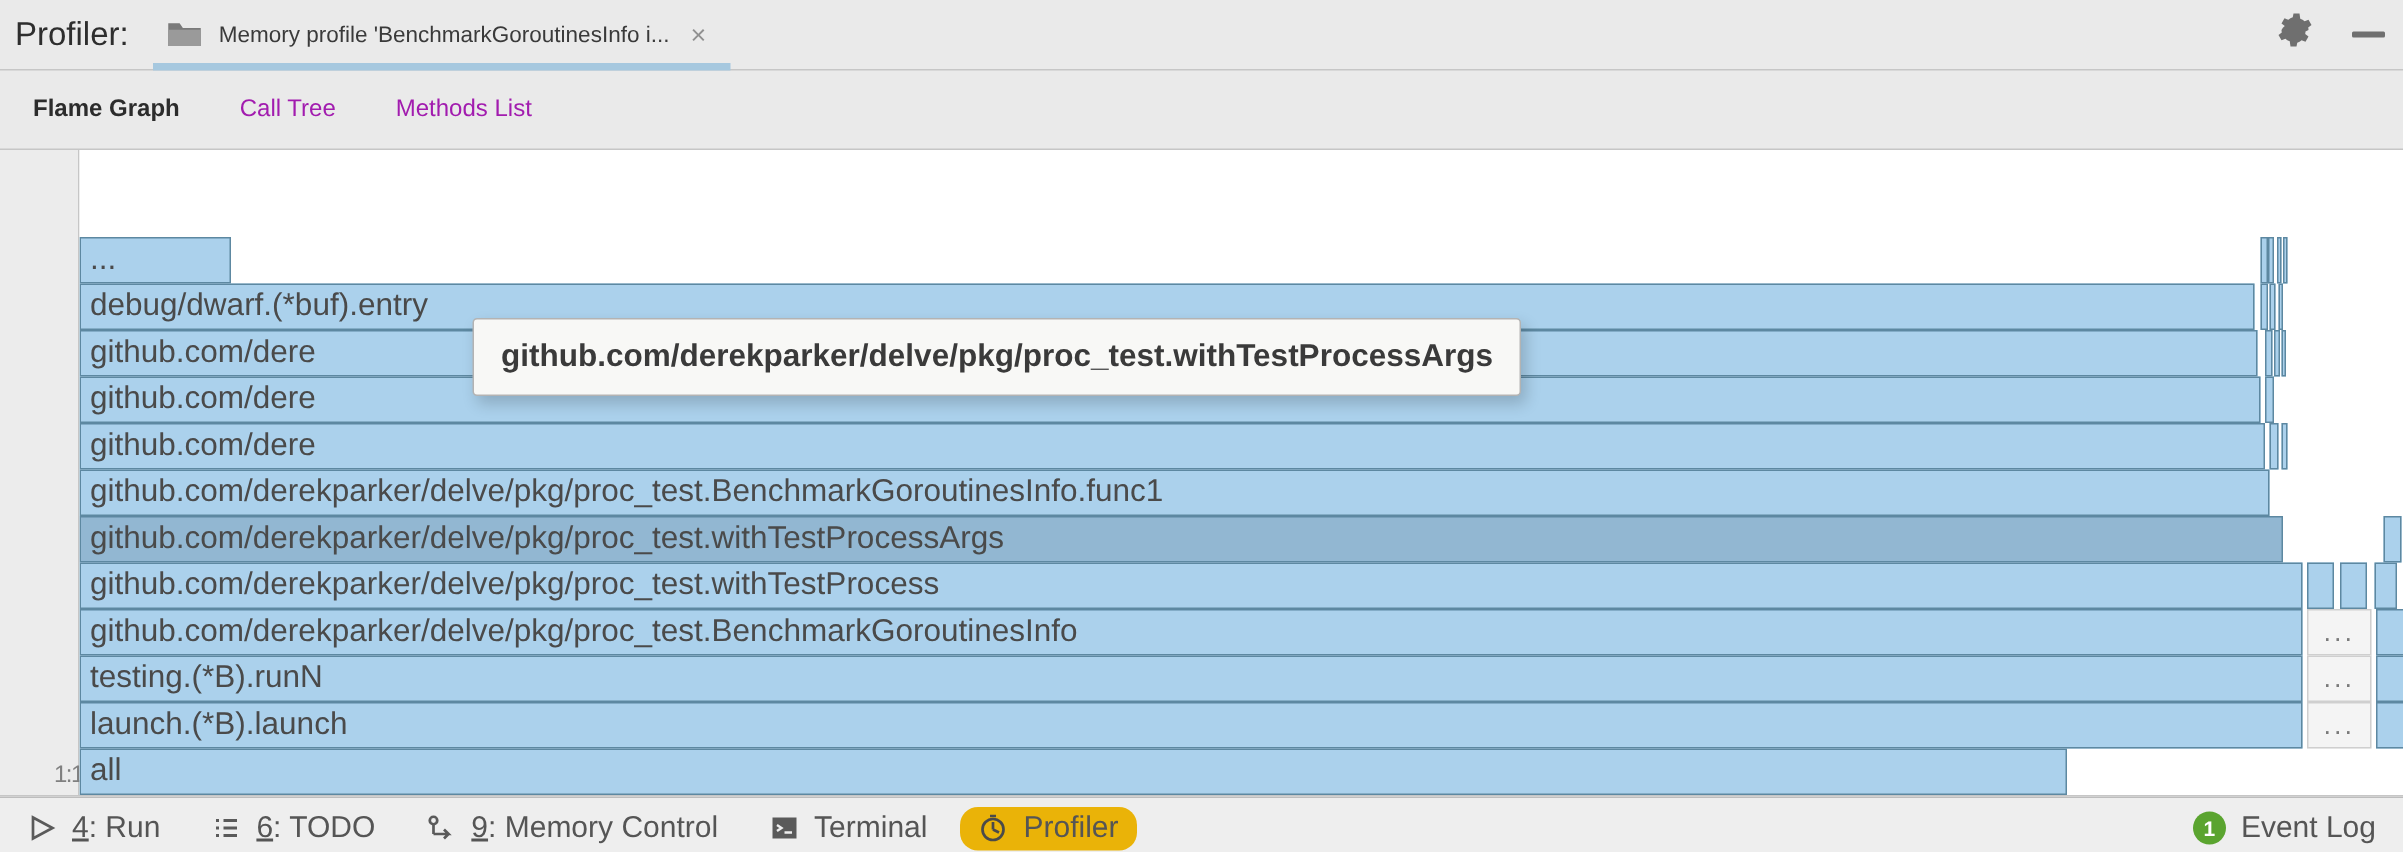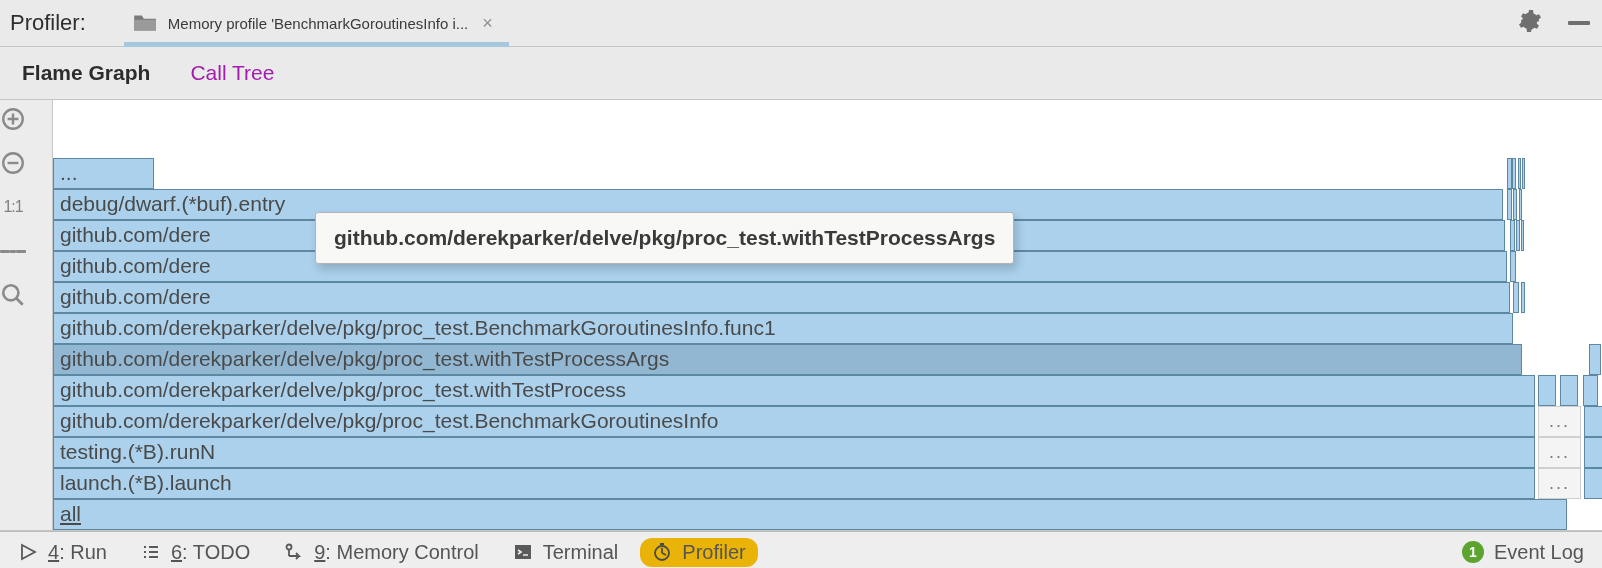--- a/index.html
+++ b/index.html
@@ -33,21 +33,21 @@
 
   
   .topbar{
     display:flex;
     align-items:center;
     height: 46px;
     border-bottom:1px solid var(--border);
     padding: 0 12px 0 10px;
     position:relative;
   }
-  .topbar .title{ font-size:22px; color:#2e2e2e; margin-right: 38px;}
+  .topbar .title{ font-size:22px; color:#2e2e2e; margin-right: 16px;}
   .topbar .file-tab{
     display:flex; align-items:center; gap:10px;
     height:100%;
     padding: 0 16px 0 8px;
     position:relative;
   }
   .topbar .file-tab .label{ color:#3a3a3a; font-size:15px; }
   .topbar .file-tab .close{
     font-size:18px; color:#909090; line-height:1; margin-left:4px;
     cursor:pointer;
@@ -66,38 +66,38 @@
   .gear-icon svg{width:24px;height:24px;}
   .minimize-line{ width:22px; height:4px; background:#6f6f6f; border-radius:1px; }
 
   
   .subtabs{
     display:flex; align-items:center;
     height: 52px;
     border-bottom:1px solid var(--border);
     padding: 0 20px;
     gap: 36px;
-    font-size:21px;
+    font-size:16px;
   }
   .subtabs .tab{ color:#a21caf; padding:6px 2px; cursor:pointer; }
   .subtabs .tab.active{ color:#2c2c2c; font-weight:600; }
 
   
   .main{
     display:flex;
     height: calc(568px - 46px - 52px - 40px); 
     border-bottom:1px solid var(--border);
     background:#fff;
   }
 
   .side-toolbar{
     width:52px;
     background: var(--toolbar-bg);
     border-right:1px solid var(--border);
-    display:flex; flex-direction:column; align-items:flex-start;
+    display:flex; flex-direction:row; align-items:flex-end;
     padding-top:6px;
     gap:18px;
   }
   .side-toolbar .ico{ width:26px; height:26px; color:#8b8b8b; display:flex;align-items:center;justify-content:center; cursor:pointer;}
   .side-toolbar .ico svg{width:100%;height:100%;}
   .side-toolbar .txt-ico{ font-size:16px; color:#808080; font-family: sans-serif; letter-spacing:-1px;}
   .side-toolbar .lines-ico div{width:18px;height:3px;background:#8a8a8a;margin:3px 0;border-radius:1px;}
   .side-toolbar .lines-ico div:nth-child(1){width:22px}
   .side-toolbar .lines-ico div:nth-child(2){width:14px}
   .side-toolbar .lines-ico div:nth-child(3){width:22px}
@@ -221,20 +221,21 @@
     </span>
     <span>
         <div class="minimize-line"></div>
       </span>
   </div>
 </div>
 
 <div class="subtabs">
   <span class="tab active">Flame Graph</span>
   <span class="tab">Call Tree</span>
+  <span class="tab">Methods List</span>
 </div>
 
 <div class="main">
 
   <div class="side-toolbar">
     <span class="ico">
       <svg viewBox="0 0 24 24">
           <circle cx="12" cy="12" r="9" fill="none" stroke="#8a8a8a" stroke-width="2.2"></circle>
           <path stroke="#8a8a8a" stroke-width="2.2" d="M12 7v10M7 12h10"></path>
         </svg>
@@ -311,21 +312,21 @@
           <div class="frame" style="left: 0px; width: 1481.8px;">testing.(*B).runN</div>
           <div class="ellip" style="left: 1484.9px; width: 43.4px;">...</div>
           <div class="tiny" style="left: 1531.4px; width: 18.6px;"></div>
         </div>
         <div class="flame-row">
           <div class="frame" style="left: 0px; width: 1481.8px;">launch.(*B).launch</div>
           <div class="ellip" style="left: 1484.9px; width: 43.4px;">...</div>
           <div class="tiny" style="left: 1531.4px; width: 18.6px;"></div>
         </div>
         <div class="flame-row">
-          <div class="frame" style="left: 0px; width: 1514px; text-decoration: underline;">all</div>
+          <div class="frame" style="left: 0px; width: 1325px;">all</div>
         </div>
       </div>
 
     <div class="tooltip" id="tooltip" style="top: 112px; left: 262px;">
       <div class="tt-title">github.com/derekparker/delve/pkg/proc_test.withTestProcessArgs</div>
     </div>
   </div>
 
 </div>
 

